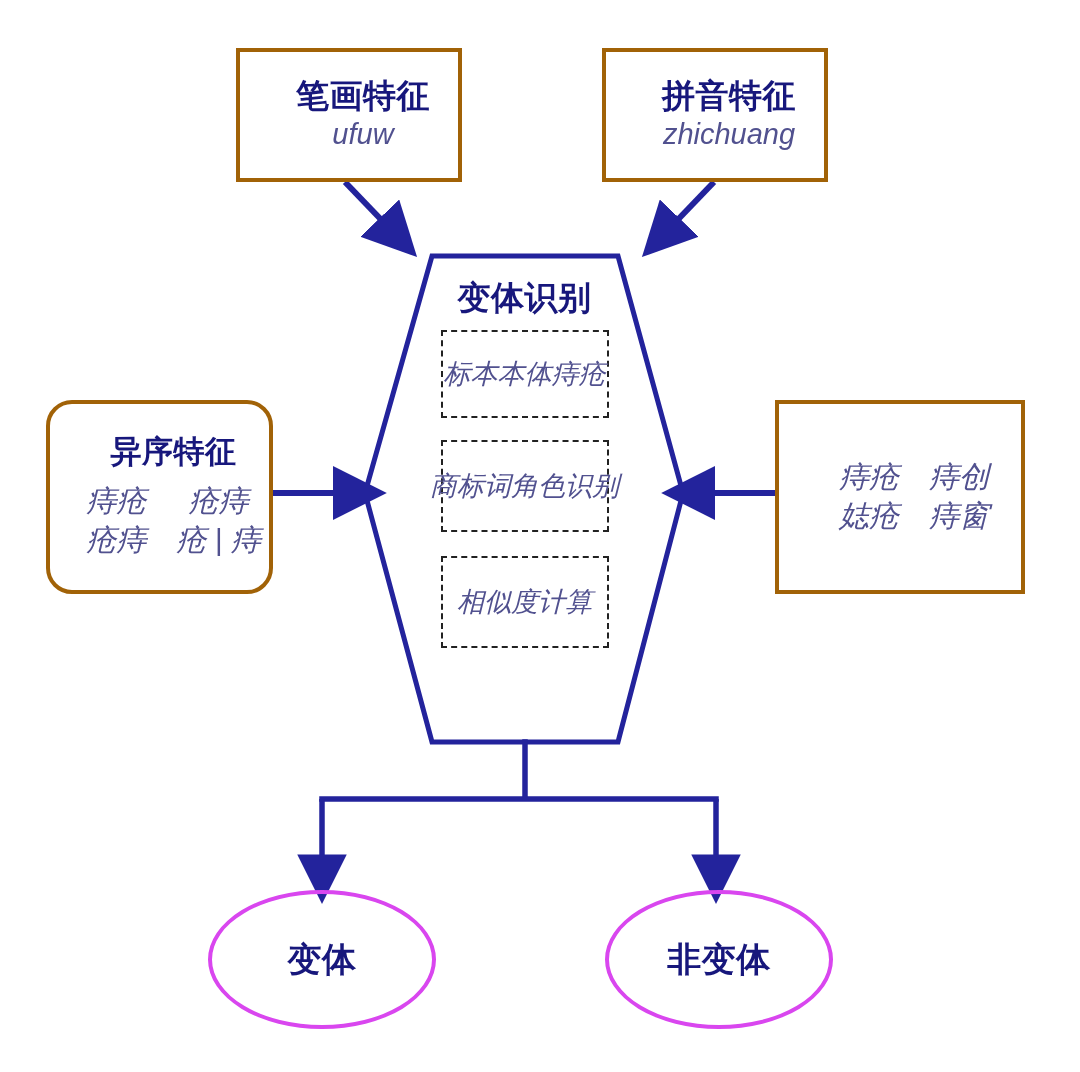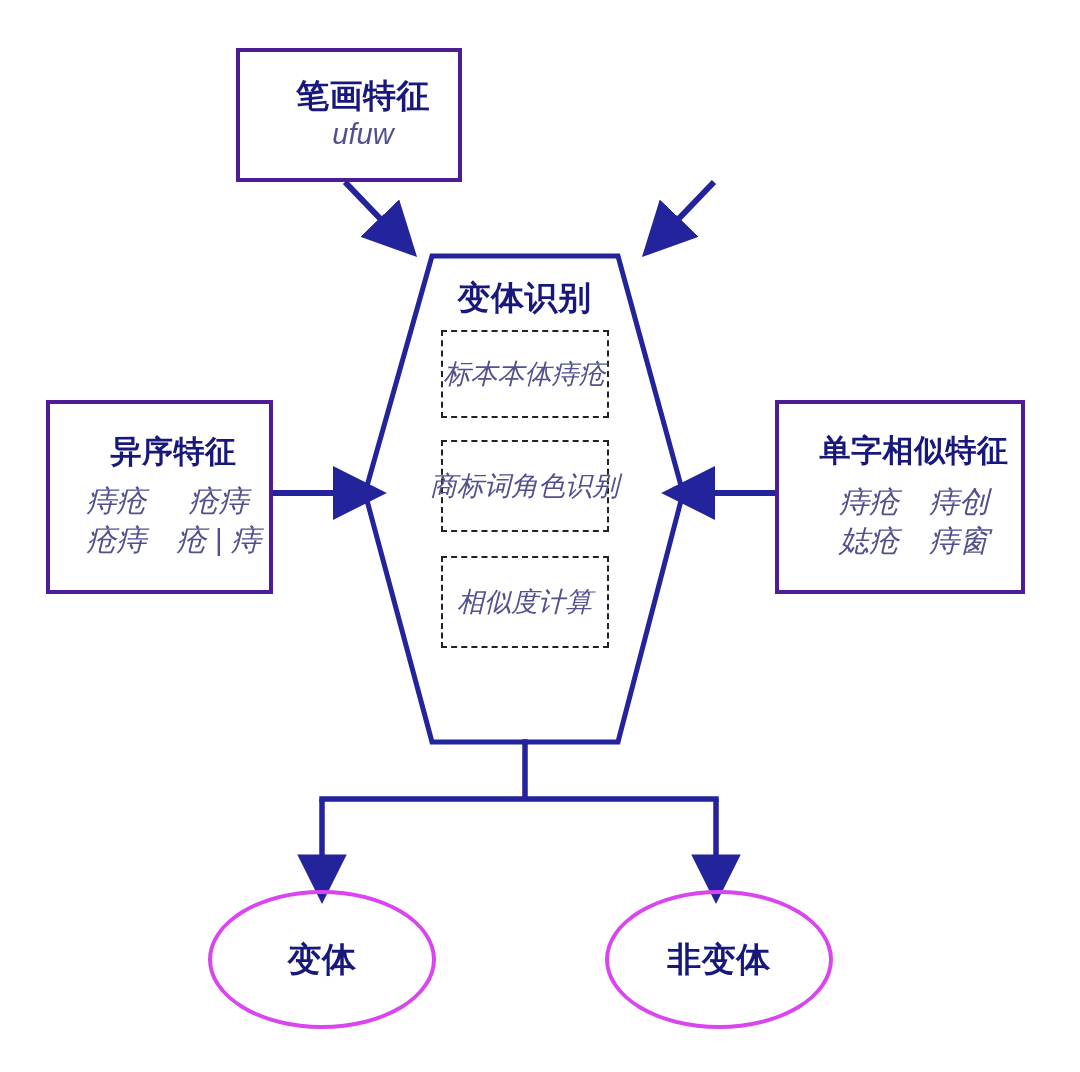--- a/index.html
+++ b/index.html
@@ -29,21 +29,21 @@
   .node {
     position: absolute;
     box-sizing: border-box;
     display: flex;
     flex-direction: column;
     align-items: center;
     justify-content: center;
     background: transparent;
   }
   .rect-node {
-    border: 4px solid #4c1d95;
+    border: 4px solid #a16207;
     padding-left: 28px;
   }
   .title {
     color: #17177c;
     font-weight: bold;
     letter-spacing: 0.5px;
     white-space: nowrap;
     line-height: 1.1;
   }
   .sub {
@@ -64,21 +64,21 @@
   #node-stroke-feature { left: 236px; }
   #node-pinyin-feature { left: 602px; }
   #node-stroke-feature .title,
   #node-pinyin-feature .title { font-size: 33px; margin-bottom: 3px; }
   #node-stroke-feature .sub,
   #node-pinyin-feature .sub { font-size: 29px; }
 
   
   #node-disorder-feature {
     left: 46px; top: 400px;
-    width: 227px; height: 194px;
+    width: 227px; height: 194px; border-radius: 26px;
   }
   #node-char-similar-feature {
     left: 775px; top: 400px;
     width: 250px; height: 194px;
   }
   #node-disorder-feature .title { font-size: 31px; margin-bottom: 14px; }
   #node-char-similar-feature .title { font-size: 31px; margin-bottom: 16px; }
   .pair-grid {
     display: grid;
     grid-template-columns: auto auto;
@@ -153,33 +153,36 @@
     <line x1="322" y1="799" x2="322" y2="872" stroke="#23239c" stroke-width="5.5" marker-end="url(#arrowDown)"></line>
 
     <line x1="716" y1="799" x2="716" y2="872" stroke="#23239c" stroke-width="5.5" marker-end="url(#arrowDown)"></line>
   </svg>
 
   <div class="node rect-node" id="node-stroke-feature">
     <div class="title">笔画特征</div>
     <div class="sub">ufuw</div>
   </div>
 
+  <div class="node rect-node" id="node-pinyin-feature">
+    <div class="title">拼音特征</div>
+    <div class="sub">zhichuang</div>
+  </div>
 
   <div class="node rect-node" id="node-disorder-feature">
     <div class="title">异序特征</div>
     <div class="pair-grid">
       <div class="sub">痔疮</div>
       <div class="sub">疮痔</div>
       <div class="sub">疮痔</div>
       <div class="sub">疮 | 痔</div>
     </div>
   </div>
 
   <div class="node rect-node" id="node-char-similar-feature">
-    <div class="title">单字相似特征</div>
     <div class="pair-grid">
       <div class="sub">痔疮</div>
       <div class="sub">痔创</div>
       <div class="sub">娡疮</div>
       <div class="sub">痔窗</div>
     </div>
   </div>
 
   <div class="node" id="node-variant-recognition">
     <div class="title">变体识别</div>

